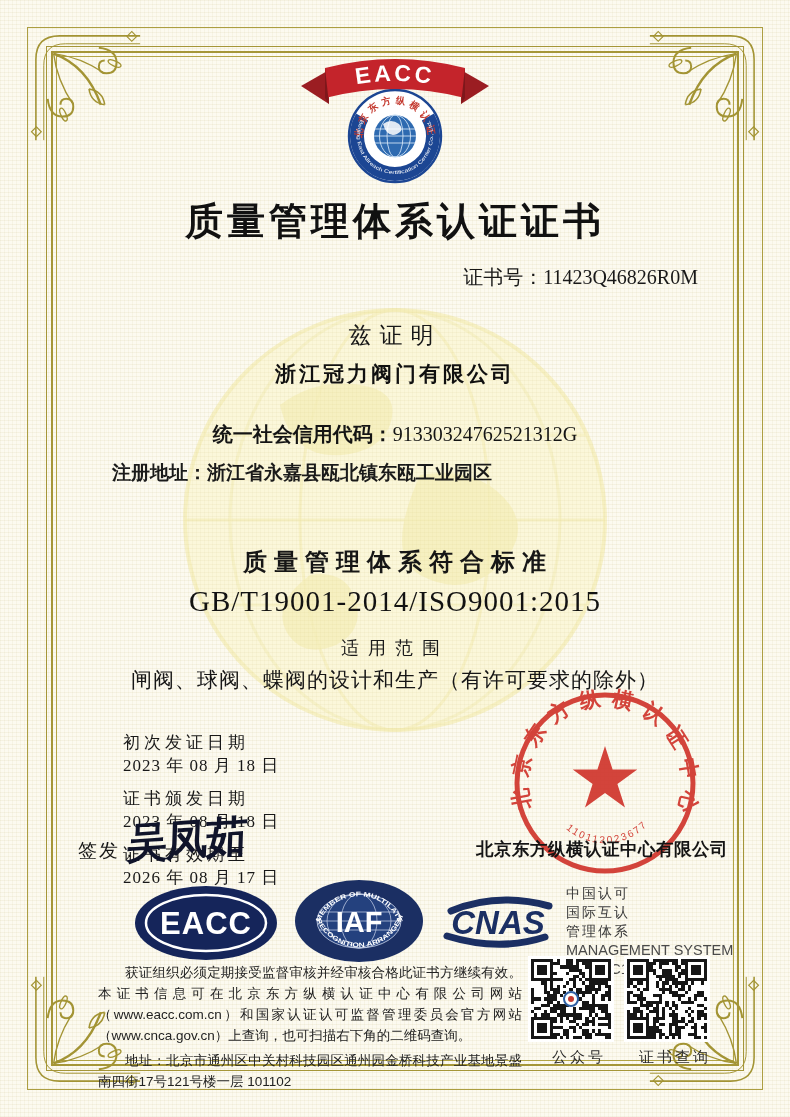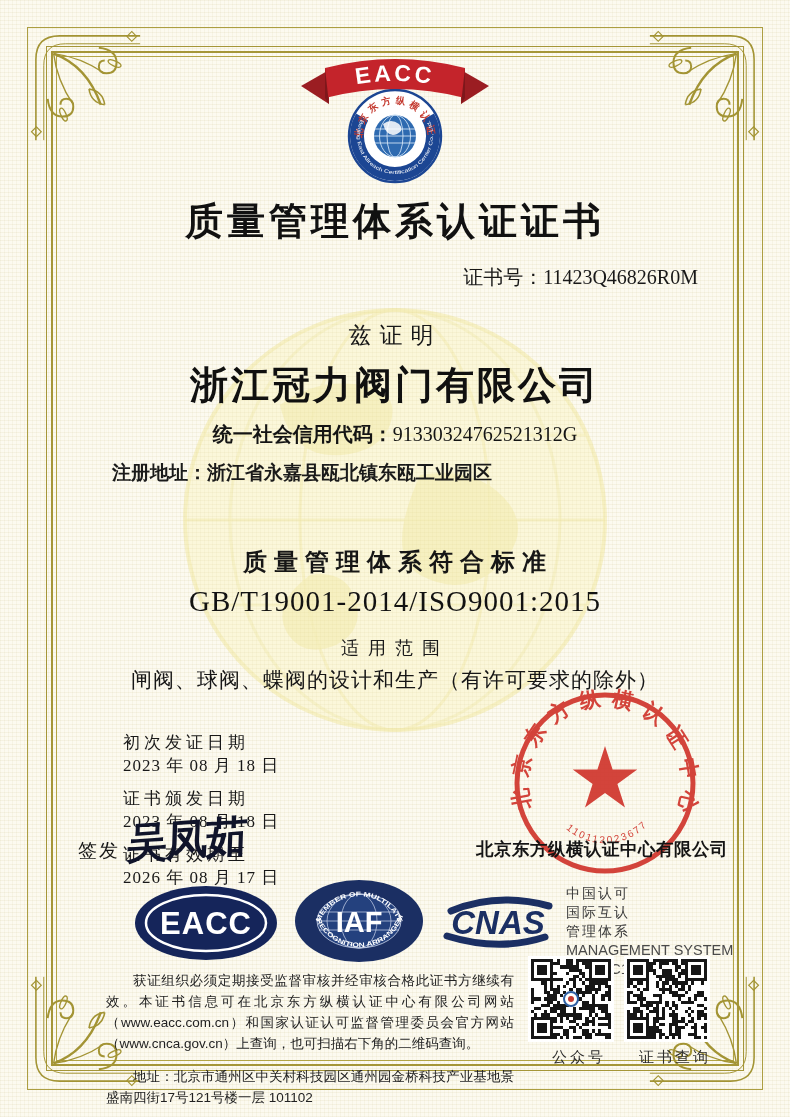--- a/index.html
+++ b/index.html
@@ -21,21 +21,21 @@
   .c-br{bottom:30px;right:30px;transform:scale(-1,-1);}
   
   .watermark{position:absolute;left:160px;top:285px;width:470px;height:470px;opacity:.5;pointer-events:none;}
   
   .abs{position:absolute;}
   .center{left:0;right:0;text-align:center;}
   
   .title{top:196px;font-size:38px;font-weight:bold;letter-spacing:4px;color:#111;}
   .certno{top:264px;right:92px;font-family:"Liberation Serif",serif;font-size:20px;color:#181818;}
   .certify{top:320px;font-size:23px;letter-spacing:8px;color:#181818;font-family:"Liberation Serif",serif;}
-  .company{top:360px;font-size:38px;font-weight:bold;letter-spacing:3px;color:#101010;}
+  .company{top:360px;font-size:21px;font-weight:bold;letter-spacing:3px;color:#101010;}
   .credit{top:421px;font-size:20px;color:#141414;}
   .credit .lbl{font-weight:bold;text-align:right;}
   .credit .val{font-family:"Liberation Serif",serif;}
   .addr{left:112px;font-size:19px;font-weight:bold;color:#1a1a1a;}
   .addr1{top:460px;}
   .addr2{top:489px;}
   .stdhead{top:546px;font-family:"Liberation Serif",serif;font-weight:bold;font-size:24px;letter-spacing:7px;color:#161616;padding-left:6px;}
   .standard{top:585px;font-family:"Liberation Serif",serif;font-size:29px;color:#121212;letter-spacing:1px;}
   .scopehead{top:636px;font-family:"Liberation Serif",serif;font-size:18px;letter-spacing:9px;color:#1a1a1a;}
   .scope{top:666px;font-size:21px;color:#161616;letter-spacing:1px;}
@@ -50,21 +50,21 @@
   .seal{left:498px;top:676px;width:215px;height:215px;opacity:.9;}
   
   .logo-eacc{left:133px;top:884px;}
   .logo-iaf{left:293px;top:878px;}
   .logo-cnas{left:437px;top:892px;}
   .cnas-text{left:566px;top:884px;font-size:14px;color:#3a3a3a;line-height:19px;letter-spacing:2px;}
   .cnas-text .en{letter-spacing:0;color:#4a4a4a;font-size:14.5px;}
   
   .notice{left:94px;top:958px;width:432px;font-size:13.5px;line-height:1.56;color:#222;
     text-align:justify;}
-  .notice p{margin:12px;text-indent:2em;}
+  .notice p{margin:4px;text-indent:2em;}
   .qr-wrap{top:956px;width:102px;}
   .qr1{left:528px;} .qr2{left:624px;}
   .qr{display:grid;grid-template-rows:repeat(25,1fr);grid-template-columns:repeat(25,1fr);
     width:86px;height:86px;background:#fff;padding:3px;box-sizing:border-box;position:relative;}
   .qr i{display:block;}
   .qr i.d{background:#161616;}
   .qr-logo{position:absolute;left:50%;top:50%;width:16px;height:16px;margin:-8px 0 0 -8px;border-radius:50%;
     background:#fff;border:2px solid #2e5fa3;box-sizing:border-box;}
   .qr-logo::after{content:"";position:absolute;left:3px;top:3px;width:6px;height:6px;border-radius:50%;background:#c43a30;}
   .qr-label{margin-top:6px;text-align:center;font-size:15px;letter-spacing:3px;color:#2c2c2c;}

